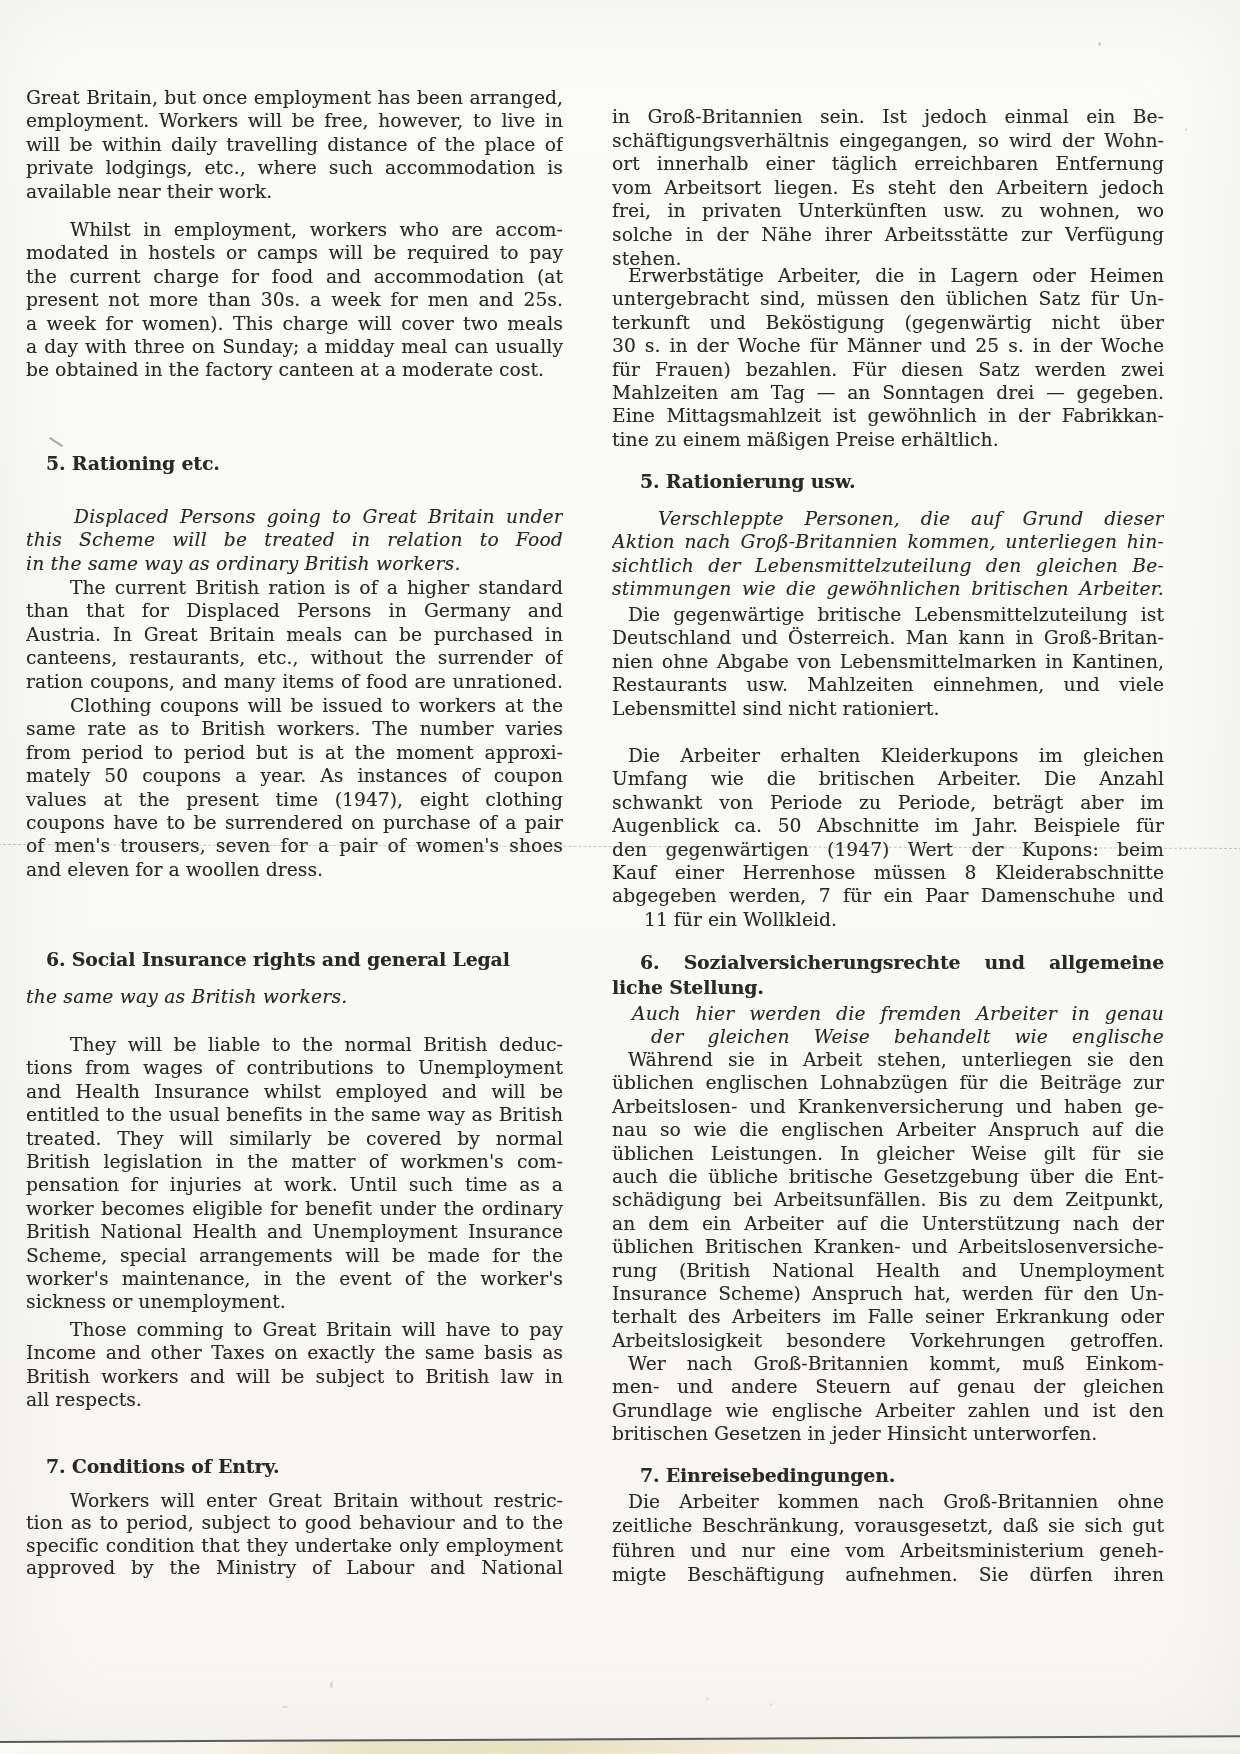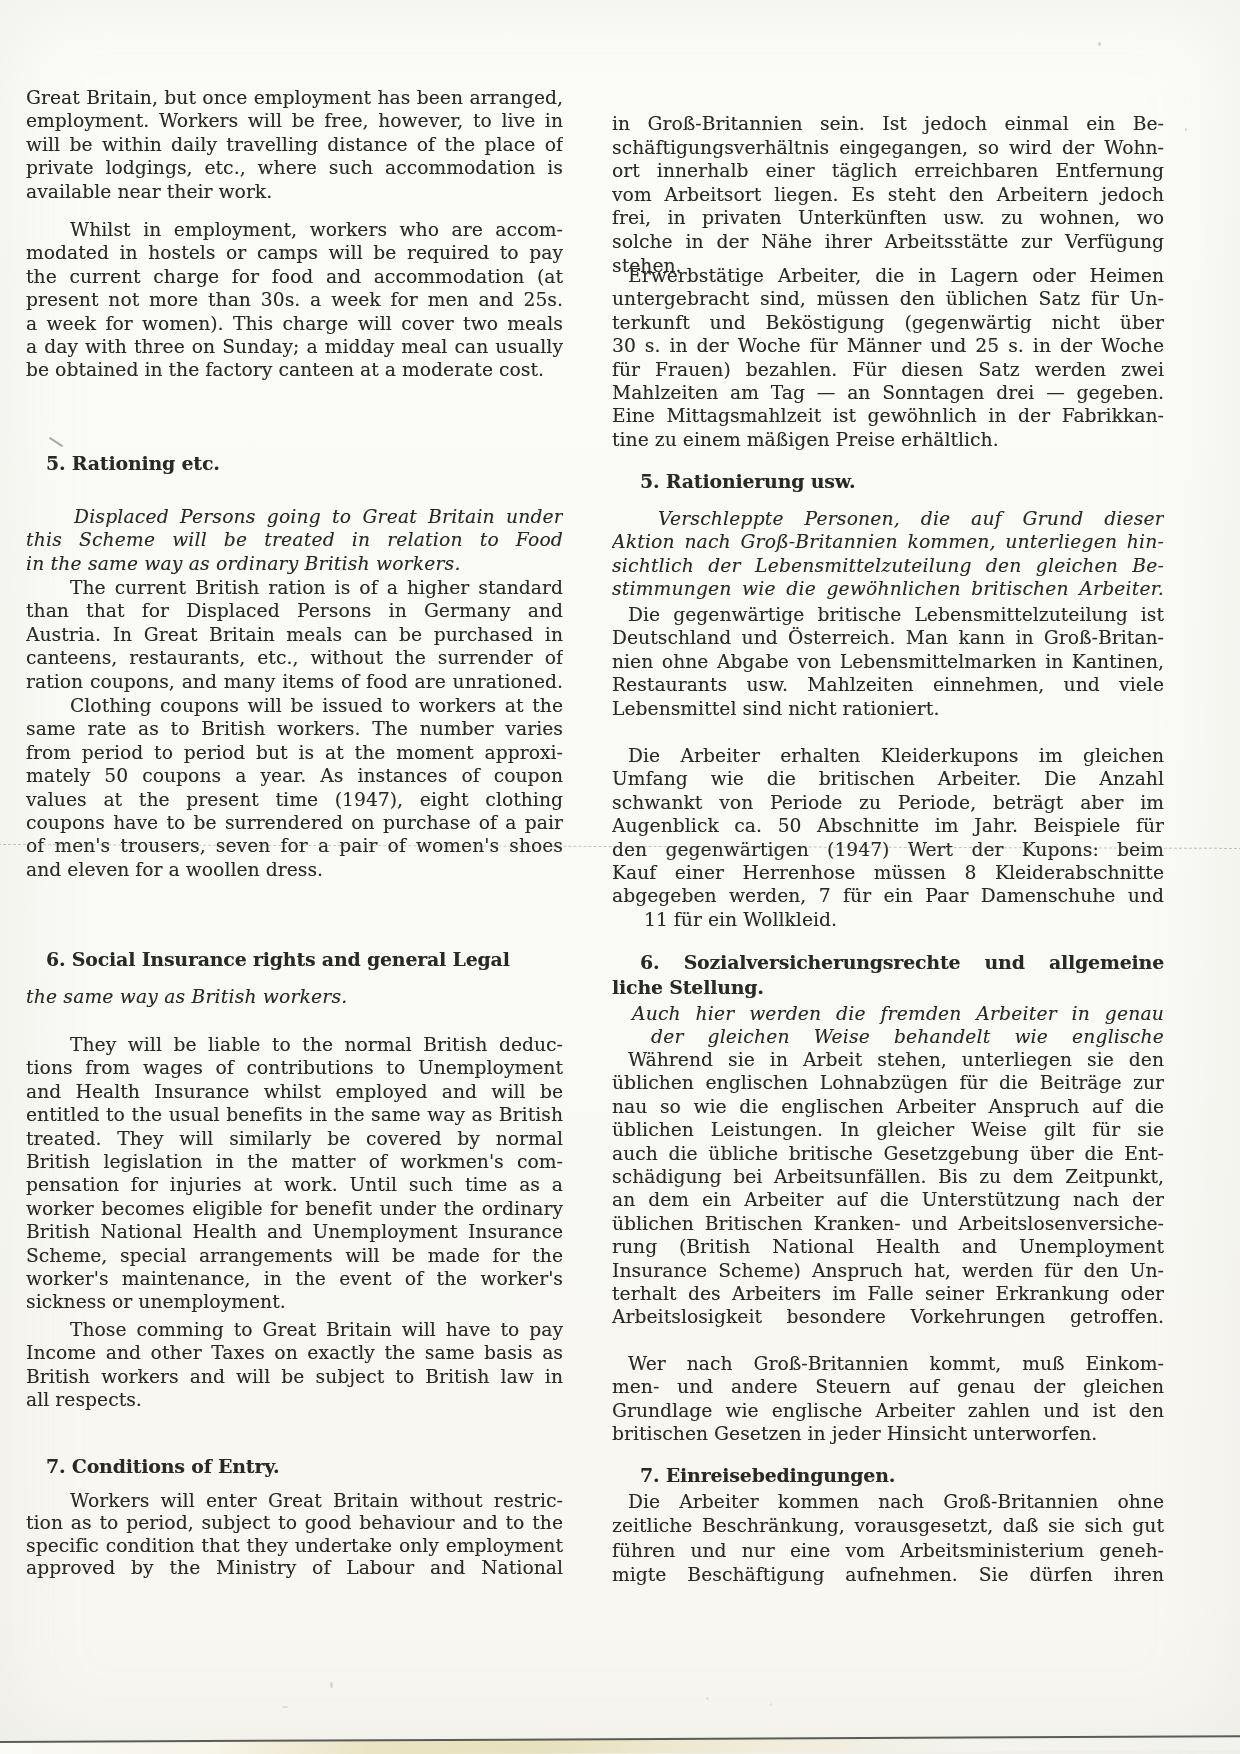--- a/index.html
+++ b/index.html
@@ -131,21 +131,21 @@
         <div class="line" style="text-indent: 20px; line-height: 23.4px; height: 23.4px;">7. Conditions of Entry.</div>
       </div>
       <div class="block para" style="top: 1490px;">
         <div class="line just" style="text-indent: 44px; line-height: 22.3px; height: 22.3px;">Workers will enter Great Britain without restric-</div>
         <div class="line just" style="line-height: 22.3px; height: 22.3px;">tion as to period, subject to good behaviour and to the</div>
         <div class="line just" style="line-height: 22.3px; height: 22.3px;">specific condition that they undertake only employment</div>
         <div class="line just" style="line-height: 22.3px; height: 22.3px;">approved by the Ministry of Labour and National</div>
       </div>
     </div>
   <div class="col col-right">
-      <div class="block para" style="top: 112px;">
+      <div class="block para" style="top: 105px;">
         <div class="line just" style="line-height: 23.6px; height: 23.6px;">in Groß-Britannien sein. Ist jedoch einmal ein Be-</div>
         <div class="line just" style="line-height: 23.6px; height: 23.6px;">schäftigungsverhältnis eingegangen, so wird der Wohn-</div>
         <div class="line just" style="line-height: 23.6px; height: 23.6px;">ort innerhalb einer täglich erreichbaren Entfernung</div>
         <div class="line just" style="line-height: 23.6px; height: 23.6px;">vom Arbeitsort liegen. Es steht den Arbeitern jedoch</div>
         <div class="line just" style="line-height: 23.6px; height: 23.6px;">frei, in privaten Unterkünften usw. zu wohnen, wo</div>
         <div class="line just" style="line-height: 23.6px; height: 23.6px;">solche in der Nähe ihrer Arbeitsstätte zur Verfügung</div>
         <div class="line" style="line-height: 23.6px; height: 23.6px;">stehen.</div>
       </div>
       <div class="block para" style="top: 264px;">
         <div class="line just" style="text-indent: 16px; line-height: 23.4px; height: 23.4px;">Erwerbstätige Arbeiter, die in Lagern oder Heimen</div>
@@ -187,20 +187,21 @@
         <div class="line just" style="text-indent: 28px; line-height: 25px; height: 25px;">6. Sozialversicherungsrechte und allgemeine recht-</div>
         <div class="line" style="line-height: 25px; height: 25px;">liche Stellung.</div>
       </div>
       <div class="block para italic" style="top: 1002px;">
         <div class="line just" style="text-indent: 20px; line-height: 23.4px; height: 23.4px;">Auch hier werden die fremden Arbeiter in genau</div>
         <div class="line just" style="line-height: 23.4px; height: 23.4px; margin-left: 39px;">der gleichen Weise behandelt wie englische Arbeiter.</div>
       </div>
       <div class="block para" style="top: 1048px;">
         <div class="line just" style="text-indent: 16px; line-height: 23.4px; height: 23.4px;">Während sie in Arbeit stehen, unterliegen sie den</div>
         <div class="line just" style="line-height: 23.4px; height: 23.4px;">üblichen englischen Lohnabzügen für die Beiträge zur</div>
+        <div class="line just" style="line-height: 23.4px; height: 23.4px;">Arbeitslosen- und Krankenversicherung und haben ge-</div>
         <div class="line just" style="line-height: 23.4px; height: 23.4px;">nau so wie die englischen Arbeiter Anspruch auf die</div>
         <div class="line just" style="line-height: 23.4px; height: 23.4px;">üblichen Leistungen. In gleicher Weise gilt für sie</div>
         <div class="line just" style="line-height: 23.4px; height: 23.4px;">auch die übliche britische Gesetzgebung über die Ent-</div>
         <div class="line just" style="line-height: 23.4px; height: 23.4px;">schädigung bei Arbeitsunfällen. Bis zu dem Zeitpunkt,</div>
         <div class="line just" style="line-height: 23.4px; height: 23.4px;">an dem ein Arbeiter auf die Unterstützung nach der</div>
         <div class="line just" style="line-height: 23.4px; height: 23.4px;">üblichen Britischen Kranken- und Arbeitslosenversiche-</div>
         <div class="line just" style="line-height: 23.4px; height: 23.4px;">rung (British National Health and Unemployment</div>
         <div class="line just" style="line-height: 23.4px; height: 23.4px;">Insurance Scheme) Anspruch hat, werden für den Un-</div>
         <div class="line just" style="line-height: 23.4px; height: 23.4px;">terhalt des Arbeiters im Falle seiner Erkrankung oder</div>
         <div class="line just" style="line-height: 23.4px; height: 23.4px;">Arbeitslosigkeit besondere Vorkehrungen getroffen.</div>

